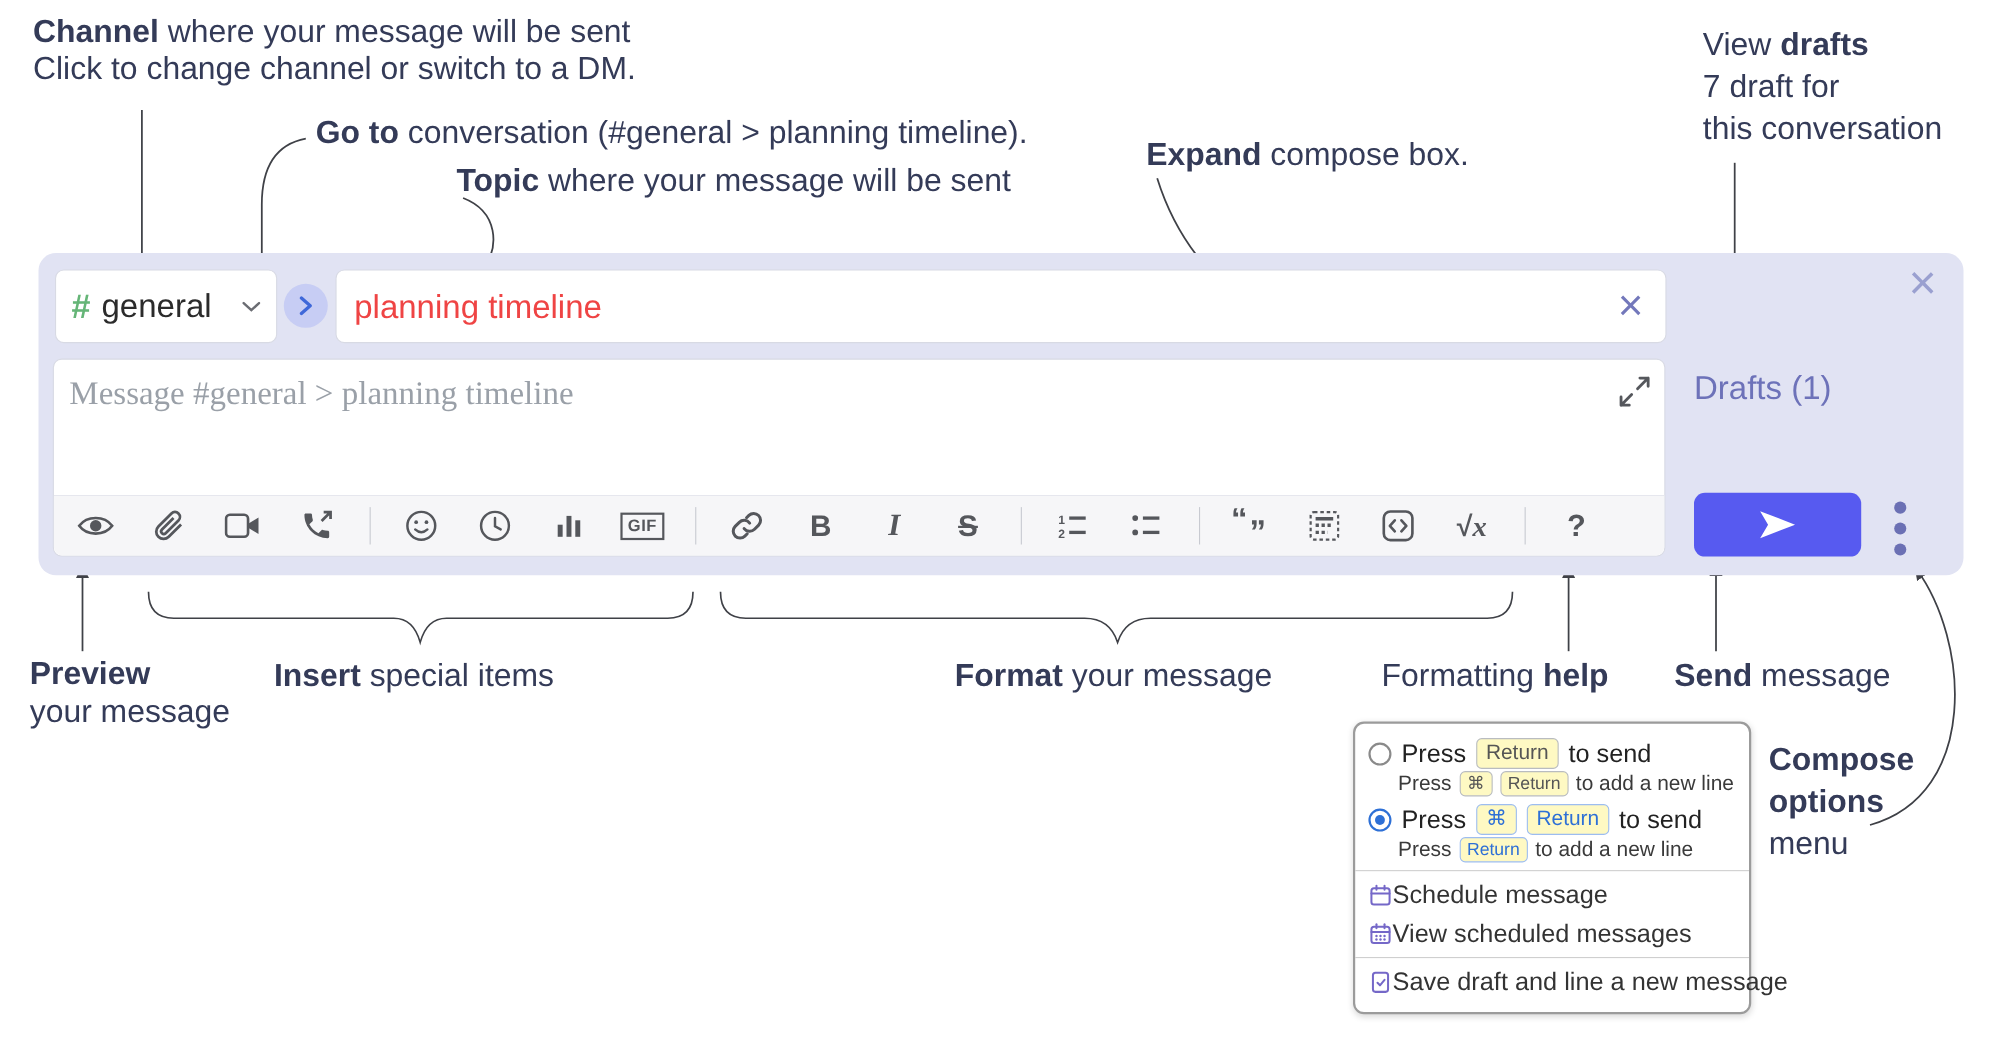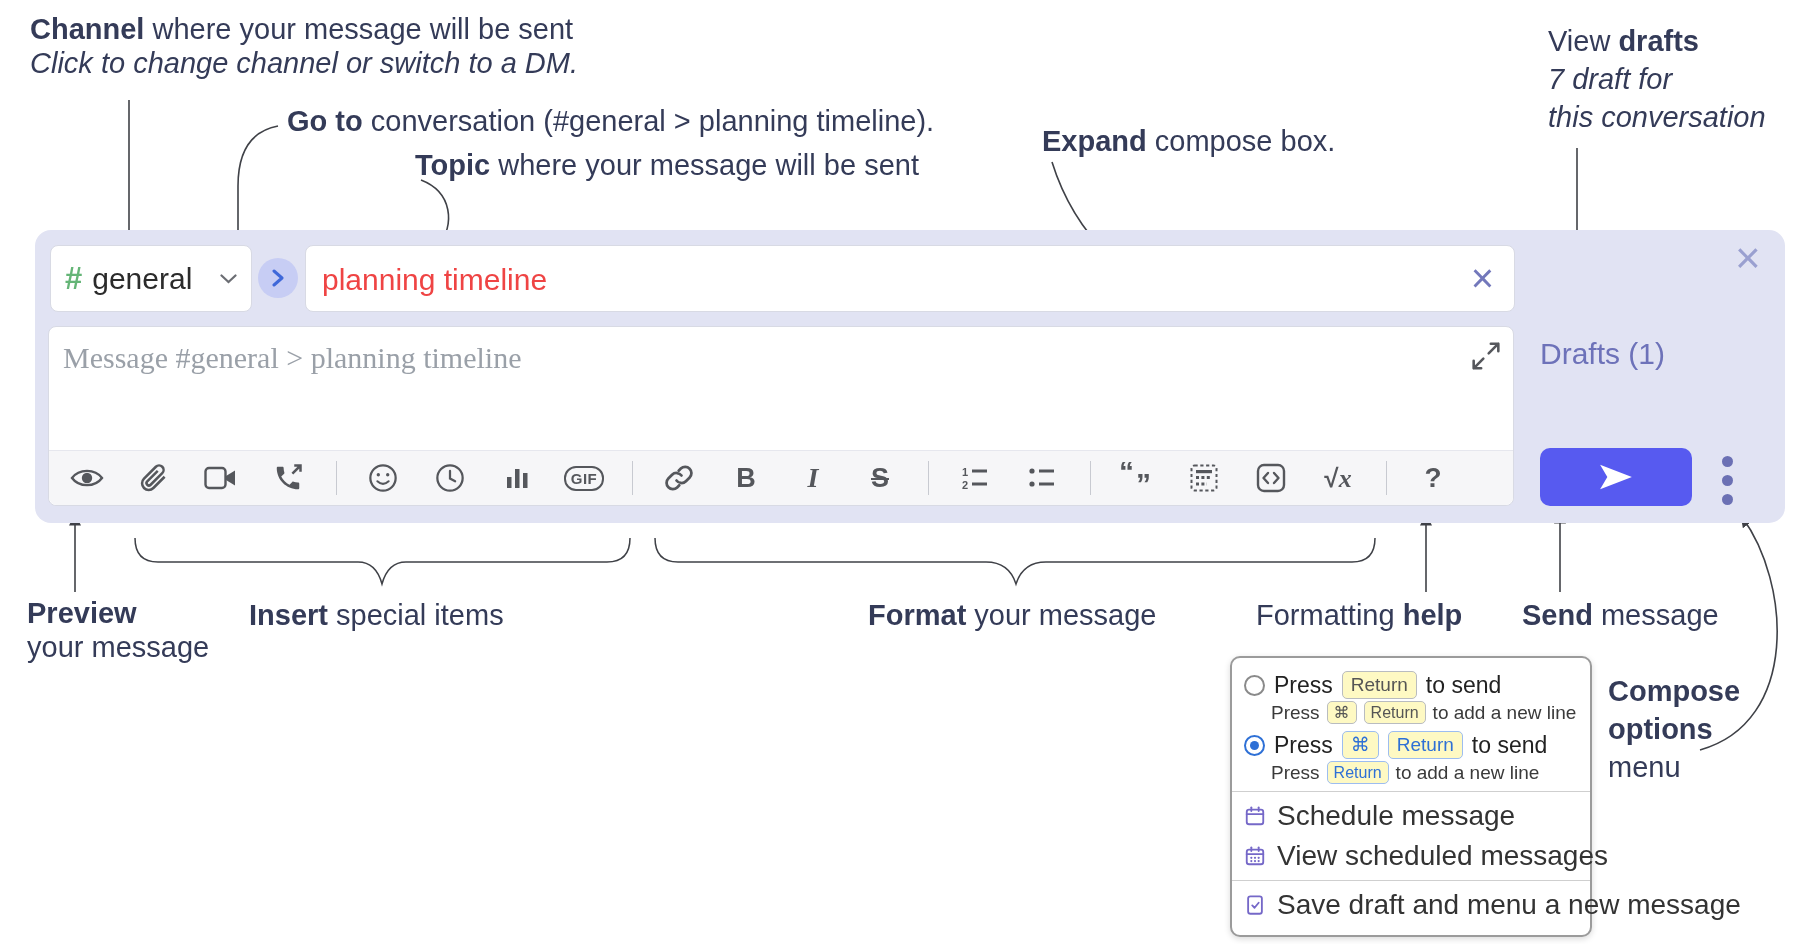--- a/index.html
+++ b/index.html
@@ -1,21 +1,21 @@
 <!DOCTYPE html>
 <html style="--annotation_text: #343b58; --container_bg: #e1e3f3; --accent_send: #575af0; --drafts_link: #6d72b9; --channel_hash: #65b577; --goto_circle_bg: #c7cdf4; --goto_chevron: #3f68d9; --toolbar_icon: #55575c; --radio_selected: #2e70d6; --key_blue: #2e70d6; --popup_icon: #7568c8;"><head>
 <meta charset="utf-8">
 <style>
   html,body{margin:0;padding:0;background:#fff;}
   #canvas{position:relative;width:1814px;height:944px;background:#fff;
     font-family:"Liberation Sans",sans-serif;color:#343b58;overflow:hidden;}
   .abs{position:absolute;}
   .ann{font-size:29px;line-height:34px;color:var(--annotation_text,#343b58);white-space:nowrap;}
   .ann b{font-weight:700;}
-  .it{font-style:italic;}
+  .it{}
   
   .compose-bg{left:35px;top:230px;width:1750px;height:293px;background:var(--container_bg,#e1e3f3);border-radius:16px;}
   .whitebox{background:#fff;border:1px solid #d8dae4;border-radius:8px;box-sizing:border-box;}
   .channel-sel{left:50px;top:245px;width:202px;height:67px;display:flex;align-items:center;gap:10px;padding:0 14px;cursor:pointer;}
   .hash{color:var(--channel_hash,#65b577);font-size:31px;font-weight:700;}
   .chan-label{font-size:30px;color:#2b2b2b;}
   .goto-btn{left:258px;top:258px;width:40px;height:40px;border-radius:50%;background:var(--goto_circle_bg,#c7cdf4);display:flex;align-items:center;justify-content:center;cursor:pointer;}
   .topic-box{left:305px;top:245px;width:1210px;height:67px;}
   .topic-box input{position:absolute;left:14px;top:0;width:1130px;height:65px;border:none;outline:none;font-size:30px;color:#ef4444;font-family:inherit;background:transparent;}
   .xglyph{font-size:40px;font-weight:400;line-height:1;cursor:pointer;}
@@ -25,42 +25,42 @@
   .placeholder{position:absolute;left:14px;top:14px;font-size:30px;color:#9aa0a8;font-family:Liberation Serif, serif;}
   .expand-ic{position:absolute;right:12px;top:14px;width:30px;height:30px;cursor:pointer;}
   .toolbar{position:absolute;left:0;bottom:0;width:100%;height:55px;background:#f6f6f8;border-top:1px solid #e6e7ee;
     border-radius:0 0 8px 8px;box-sizing:border-box;display:flex;align-items:center;padding-left:16px;}
   .ticon{width:44px;height:42px;margin-right:23px;display:flex;align-items:center;justify-content:center;
     color:var(--toolbar_icon,#55575c);cursor:pointer;flex:none;position:relative;}
   .tdiv{width:1px;height:34px;background:#c8cad1;margin:0 24px 0 3px;flex:none;}
   .b-glyph{font-size:27px;font-weight:800;}
   .i-glyph{font-size:28px;font-style:italic;font-family:"Liberation Serif",serif;font-weight:600;}
   .s-glyph{font-size:27px;font-weight:700;text-decoration:line-through;}
-  .gif-glyph{border:2.5px solid currentColor;border-radius:12px;font-size:15px;font-weight:700;padding:2px 5px;letter-spacing:.5px;}
+  .gif-glyph{border:2.5px solid currentColor;border-radius:0;font-size:15px;font-weight:700;padding:2px 5px;letter-spacing:.5px;}
   .math-glyph{font-size:26px;font-weight:600;}
   .math-glyph i{font-family:"Liberation Serif",serif;}
   .help-glyph{font-size:28px;font-weight:600;}
   .drafts{left:1540px;top:337px;font-size:30px;color:var(--drafts_link,#6d72b9);cursor:pointer;}
   .send-btn{left:1540px;top:448px;width:152px;height:58px;background:var(--accent_send,#575af0);border-radius:10px;
     display:flex;align-items:center;justify-content:center;cursor:pointer;border:none;}
   .dots{left:1716px;top:456px;width:22px;display:flex;flex-direction:column;gap:8px;align-items:center;cursor:pointer;}
   .dot{width:11px;height:11px;border-radius:50%;background:#6b70b4;}
   
   .popup{left:1230px;top:656px;width:362px;background:#fff;border:2px solid #9b9b9b;border-radius:10px;
     box-shadow:0 2px 6px rgba(0,0,0,.15);padding:10px 12px 6px 12px;box-sizing:border-box;}
   .p-row{display:flex;align-items:center;gap:9px;font-size:23px;color:#222;margin:3px 0 2px 0;cursor:pointer;white-space:nowrap;}
   .radio{width:17px;height:17px;border:2px solid #8a8a8a;border-radius:50%;flex:none;background:#fff;}
   .radio.sel{border-color:var(--radio_selected,#2e70d6);display:flex;align-items:center;justify-content:center;}
   .radio.sel::after{content:"";width:9px;height:9px;border-radius:50%;background:var(--radio_selected,#2e70d6);}
   .key{border:1.5px solid #b9bcc0;border-radius:5px;padding:0 8px;font-size:19px;line-height:26px;color:#555;background:#fef9c3;white-space:nowrap;}
   .key.blue{border-color:#9dbdf0;color:var(--key_blue,#2e70d6);}
   .p-sub{margin:0 0 7px 27px;font-size:19px;color:#3a3a3a;display:flex;gap:7px;align-items:center;white-space:nowrap;}
   .p-sub .key{font-size:16px;line-height:21px;padding:0 6px;}
   .p-div{border-top:1.5px solid #cfcfcf;margin:7px -12px;}
-  .p-item{display:flex;gap:11px;align-items:center;font-size:28px;color:#333;margin:8px 0;cursor:pointer;white-space:nowrap;}
+  .p-item{display:flex;gap:0;align-items:center;font-size:23px;color:#333;margin:8px 0;cursor:pointer;white-space:nowrap;}
   .p-item svg{flex:none;}
   svg.lines{left:0;top:0;pointer-events:none;}
 </style>
 </head>
 <body>
 
 <div id="canvas">
 
   <svg class="abs lines" width="1814" height="944" viewBox="0 0 1814 944">
     <defs>
@@ -352,17 +352,17 @@
       <span>View scheduled messages</span>
     </div>
     <div class="p-div"></div>
     <div class="p-item">
       <svg width="22" height="22" viewBox="0 0 24 24">
           <g fill="none" stroke="var(--popup_icon,#7568c8)" stroke-width="2" stroke-linecap="round" stroke-linejoin="round">
             <rect x="4.5" y="2.5" width="15" height="19" rx="2.5"></rect>
             <polyline points="9,12.5 11.5,15 16,9.5"></polyline>
           </g>
         </svg>
-      <span>Save draft and menu a new message</span>
+      <span>Save draft and line a new message</span>
     </div>
   </div>
 
 </div>
 
 </body></html>

